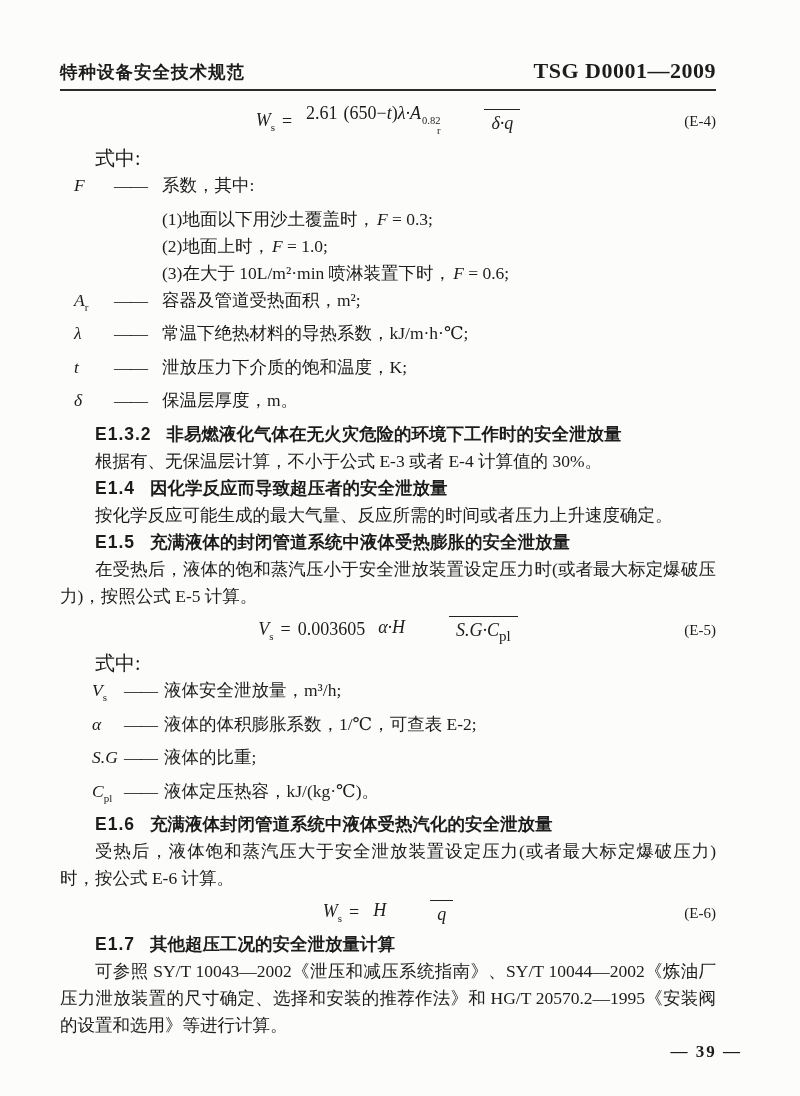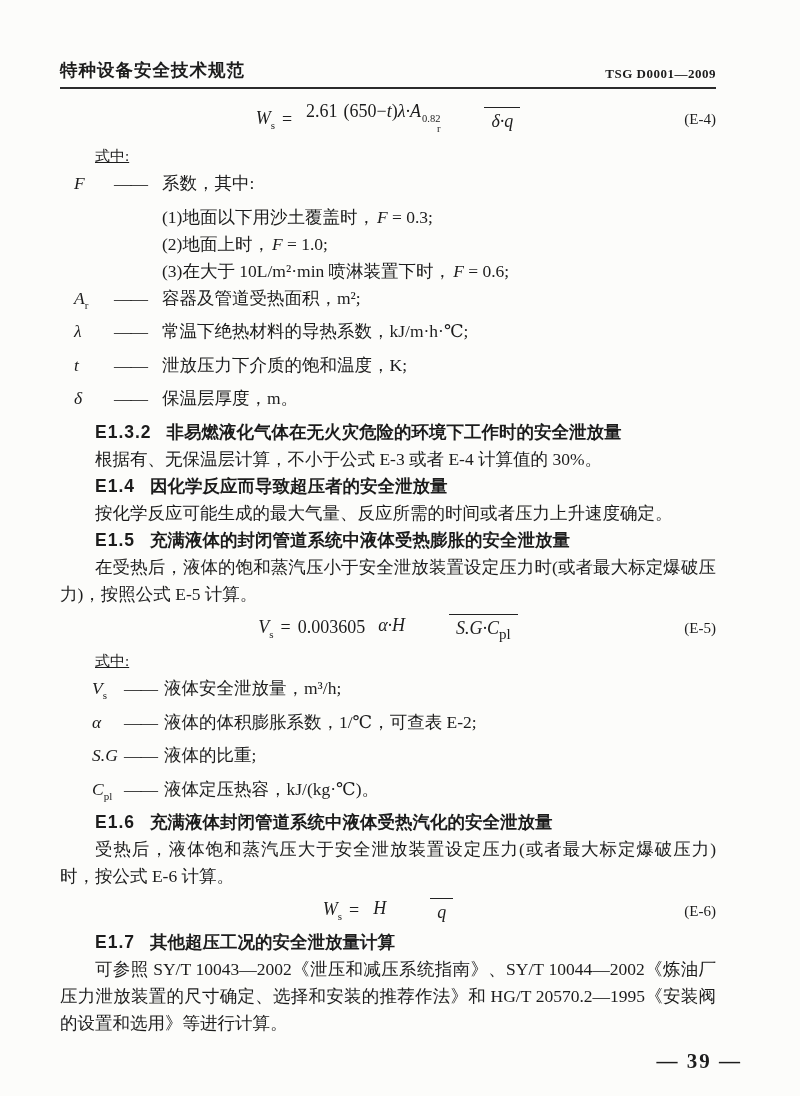--- a/index.html
+++ b/index.html
@@ -21,21 +21,21 @@
   
   .pg-header {
     display:flex; justify-content:space-between; align-items:flex-end;
     border-bottom:2px solid #2b2b2b;
     padding-bottom:5px;
   }
   .hdr-left {
     font-family:"Liberation Sans","DejaVu Sans",sans-serif;
     font-weight:600; font-size:17.5px; letter-spacing:1px;
   }
-  .hdr-right { font-weight:bold; font-size:13px; letter-spacing:.5px; }
+  .hdr-right { font-weight:bold; font-size:22px; letter-spacing:.5px; }
 
   
   .formula {
     position:relative;
     display:flex; justify-content:center; align-items:center;
     font-size:18px;
   }
   .formula.f-e4 { margin:12px 0 4px; }
   .formula.f-e5 { margin:6px 0 4px; }
   .formula.f-e6 { margin:8px 0 6px; }
@@ -52,21 +52,21 @@
     font-size:10.5px; line-height:9.5px; vertical-align:-5px;
     font-style:normal; margin-left:1px;
   }
   .stack sup, .stack sub { position:static; font-size:10.5px; line-height:9.5px; }
   .f-label {
     position:absolute; right:0; top:50%; transform:translateY(-50%);
     font-size:15px;
   }
 
   
-  .where { line-height:27px; font-size:15px; padding-left:35px; margin-top:2px;text-decoration:underline; }
+  .where { line-height:27px; font-size:20px; padding-left:35px; margin-top:2px; }
   .clause {
     font-family:"Liberation Sans","DejaVu Sans",sans-serif;
     font-weight:600; font-size:17.5px; line-height:27px;
     padding-left:35px;
   }
   .clause-num { margin-right:15px; letter-spacing:1px; }
   .body-par {
     margin:0; font-size:17.5px; line-height:27px;
     text-indent:35px; text-align:justify;
   }
@@ -80,22 +80,22 @@
   .dl2 .def-sym { width:32px; }
   .def-dash { flex:0 0 auto; letter-spacing:-1px; white-space:nowrap; }
   .dl1 .def-dash { width:48px; }
   .dl2 .def-dash { width:40px; }
   .def-text { flex:1; }
   .def-case { line-height:27px; font-size:17.5px; padding-left:102px; }
   .def-case i { margin-left:2px; }
 
   
   .pg-footer {
-    position:absolute; right:58px; bottom:22px;
-    font-size:21px; font-weight:bold; letter-spacing:2px;
+    position:absolute; right:58px; bottom:34px;
+    font-size:17px; font-weight:bold; letter-spacing:2px;
   }
 </style>
 </head>
 <body>
 
 <div class="page">
 
   <div class="pg-header">
     <span class="hdr-left">特种设备安全技术规范</span>
     <span class="hdr-right">TSG D0001—2009</span>

